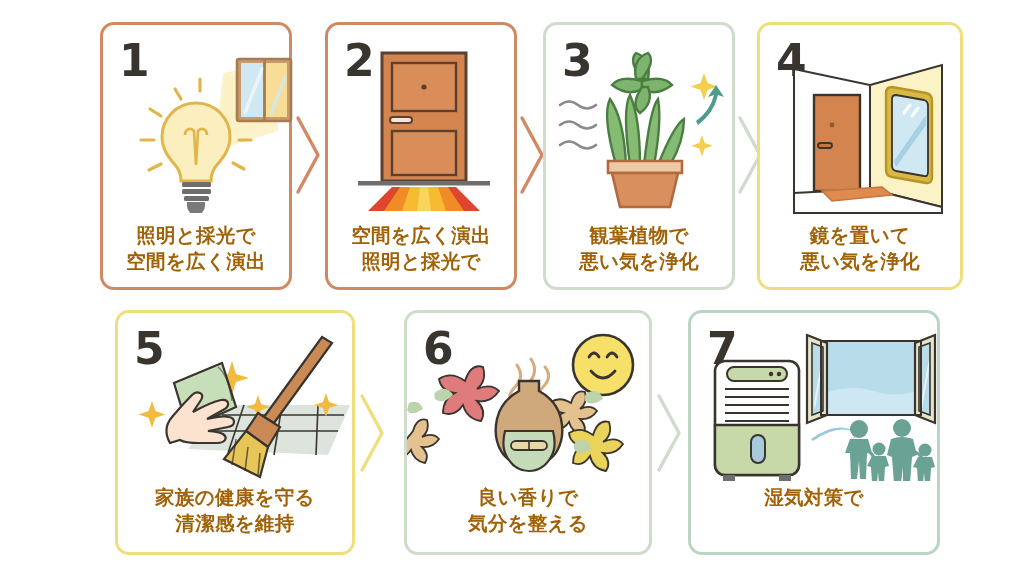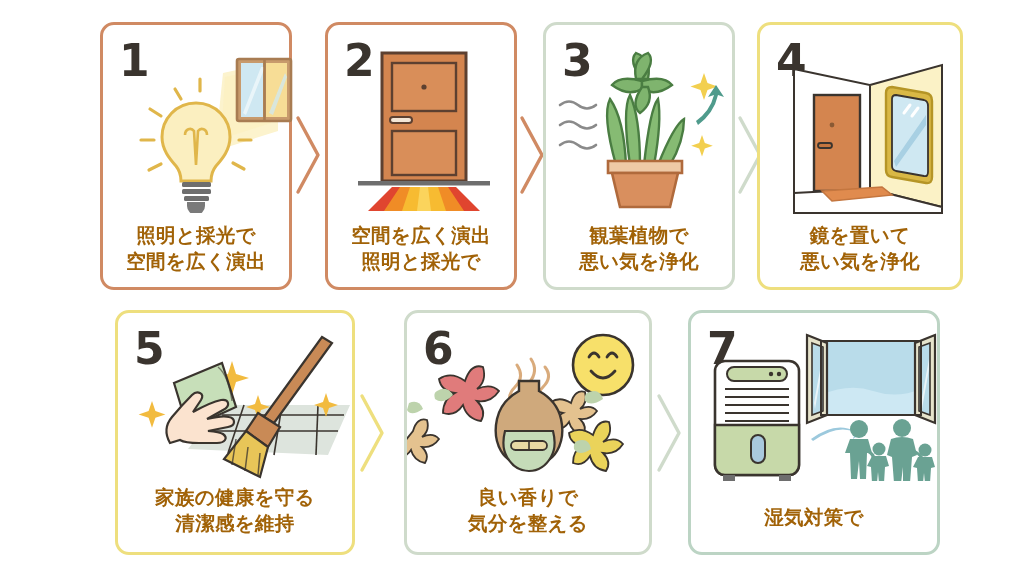--- a/index.html
+++ b/index.html
@@ -318,18 +318,18 @@
           <line x1="34" y1="72" x2="98" y2="72"></line>
           <line x1="34" y1="80" x2="98" y2="80"></line>
           <line x1="34" y1="88" x2="98" y2="88"></line>
           <line x1="34" y1="96" x2="98" y2="96"></line>
         </g>
         <rect x="60" y="110" width="14" height="28" rx="7" fill="#a9c9dd" stroke="#3a342e" stroke-width="2"></rect>
         <rect x="32" y="150" width="12" height="6" fill="#6e6e6e"></rect>
         <rect x="88" y="150" width="12" height="6" fill="#6e6e6e"></rect>
       </svg>
     </div>
-    <div class="caption" style="top:172px;margin-top:20px;">
+    <div class="caption" style="top:172px;">
       <span>湿気対策で</span>
     </div>
   </div>
 
 </div>
 
 </body></html>

